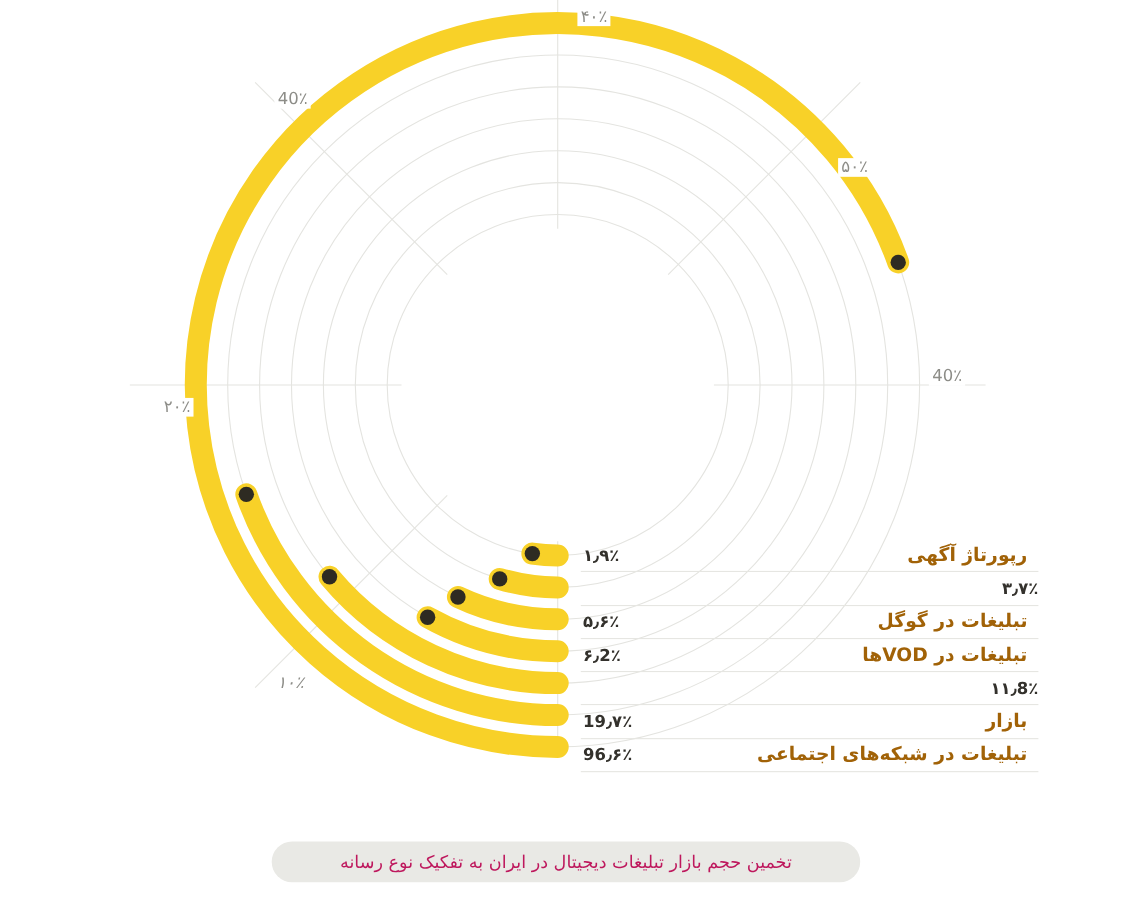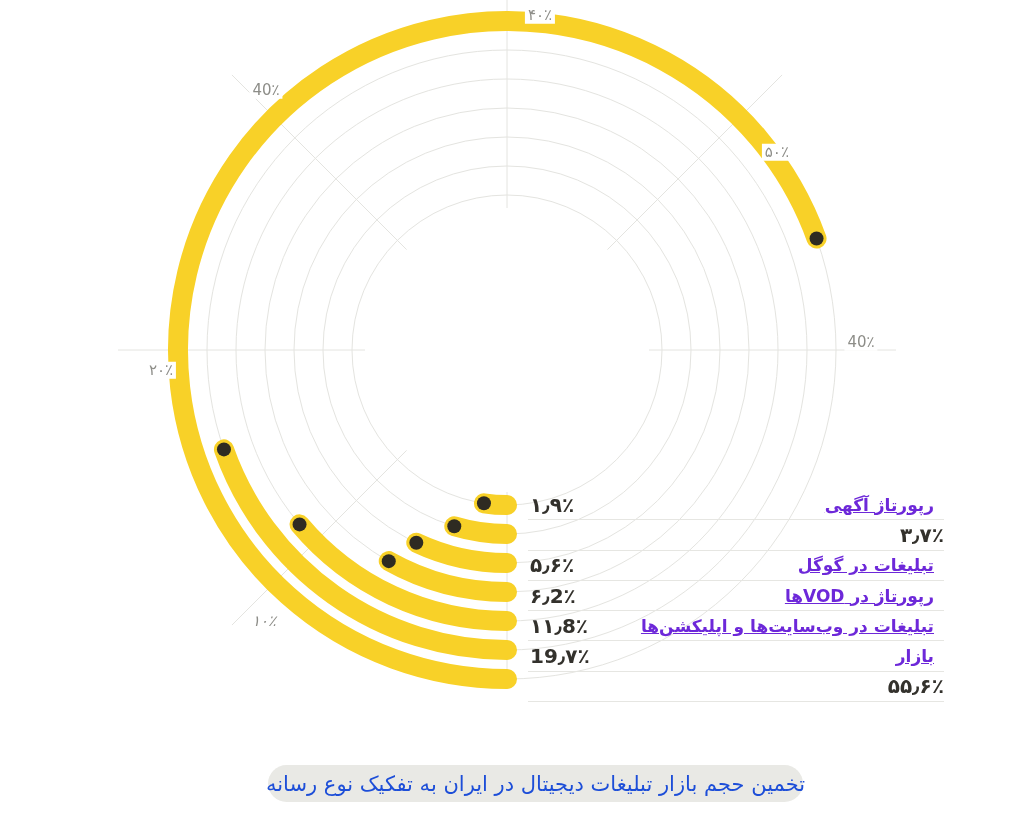--- a/index.html
+++ b/index.html
@@ -15,32 +15,32 @@
     padding:0 3px;white-space:nowrap;line-height:1.1;
   }
   #legend{
     position:absolute;left:528px;top:490px;width:416px;
   }
   .legend-row{
     height:29.3px;display:flex;align-items:center;justify-content:space-between;
     border-bottom:1px solid #e6e6e2;
   }
   .legend-label{
-    color:#6d28d9;font-size:17px;font-weight:600;
-    padding-right:10px;white-space:nowrap;text-decoration:underline;
+    color:#a16207;font-size:17px;font-weight:600;
+    padding-right:10px;white-space:nowrap;
   }
   .legend-value{
-    color:#33312c;font-size:20px;font-weight:700;
+    color:#33312c;font-size:15px;font-weight:700;
     padding-left:2px;white-space:nowrap;direction:rtl;
   }
   #caption{
-    position:absolute;left:268px;top:765px;width:535px;height:37px;
+    position:absolute;left:247px;top:765px;width:535px;height:37px;
     background:#e9e9e5;border-radius:19px;
     display:flex;align-items:center;justify-content:center;
-    color:#1d4ed8;font-size:21px;white-space:nowrap;
+    color:#be185d;font-size:16px;white-space:nowrap;
   }
 </style>
 </head>
 <body>
 
 <svg id="chart-svg" width="1024" height="760" viewBox="0 0 1024 760">
     <circle cx="507" cy="350" r="155" fill="none" stroke="#e4e4e0" stroke-width="1"></circle>
     <circle cx="507" cy="350" r="184" fill="none" stroke="#e4e4e0" stroke-width="1"></circle>
     <circle cx="507" cy="350" r="213" fill="none" stroke="#e4e4e0" stroke-width="1"></circle>
     <circle cx="507" cy="350" r="242" fill="none" stroke="#e4e4e0" stroke-width="1"></circle>
@@ -85,29 +85,29 @@
       <span class="legend-value">۱٫۹٪</span>
     </div>
     <div class="legend-row">
       <span class="legend-value">۳٫۷٪</span>
     </div>
     <div class="legend-row">
       <span class="legend-label">تبلیغات در گوگل</span>
       <span class="legend-value">۵٫۶٪</span>
     </div>
     <div class="legend-row">
-      <span class="legend-label">رپورتاژ در VODها</span>
+      <span class="legend-label">تبلیغات در VODها</span>
       <span class="legend-value">۶٫2٪</span>
     </div>
     <div class="legend-row">
-      <span class="legend-label">تبلیغات در وب‌سایت‌ها و اپلیکشن‌ها</span>
       <span class="legend-value">۱۱٫8٪</span>
     </div>
     <div class="legend-row">
       <span class="legend-label">بازار</span>
       <span class="legend-value">19٫۷٪</span>
     </div>
     <div class="legend-row">
-      <span class="legend-value">۵۵٫۶٪</span>
+      <span class="legend-label">تبلیغات در شبکه‌های اجتماعی</span>
+      <span class="legend-value">96٫۶٪</span>
     </div>
   </div>
 
 <div id="caption" dir="rtl">تخمین حجم بازار تبلیغات دیجیتال در ایران به تفکیک نوع رسانه</div>
 
 </body></html>

